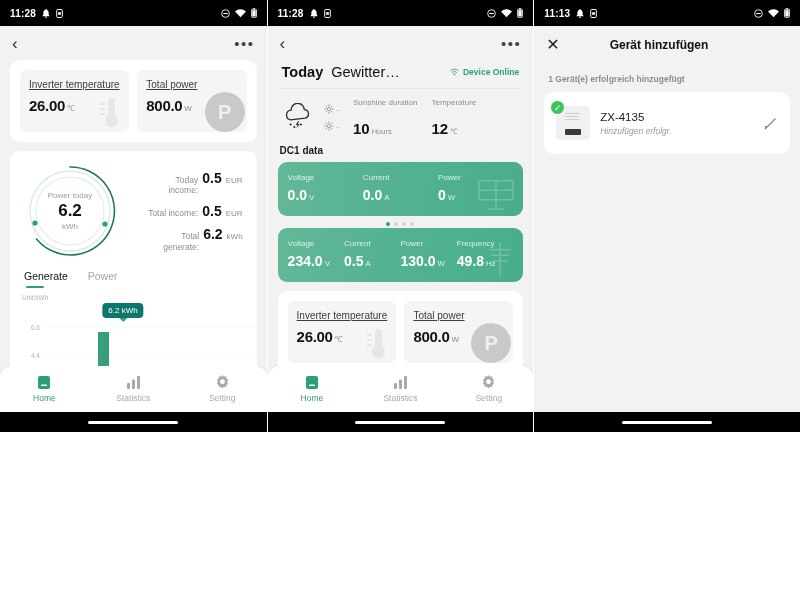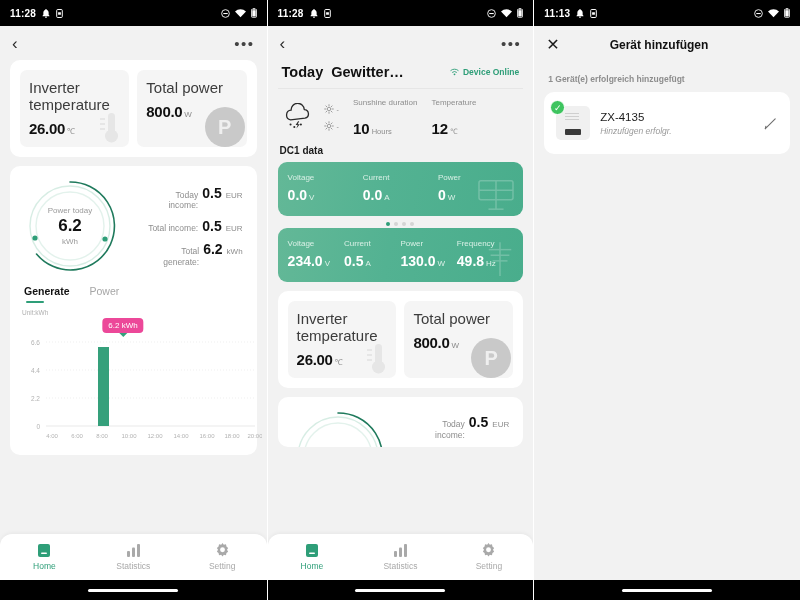--- a/index.html
+++ b/index.html
@@ -4,21 +4,21 @@
 <style>
   * { box-sizing: border-box; margin: 0; padding: 0; }
   html, body {
     width: 800px; height: 600px;
     background: #ffffff;
     font-family: "Liberation Sans", sans-serif;
     overflow: hidden;
   }
   .screens { display: flex; width: 800px; height: 600px; }
   .phone {
-    width: 266.6px; height: 600px;
+    width: 266.6px; height: 432px;
     background: #f2f2f2;
     position: relative;
     display: flex; flex-direction: column;
     overflow: hidden;
   }
   .phone + .phone { border-left: 1px solid #ffffff; }
 
   
   .statusbar {
     height: 26px; background: #000; color: #fff;
@@ -50,21 +50,21 @@
     margin-bottom: 9px; padding: 10px;
   }
 
   
   .tiles { display: flex; gap: 8px; }
   .tile {
     flex: 1; background: #f5f5f5; border-radius: 7px;
     padding: 9px 9px 10px 9px; position: relative; overflow: hidden;
     min-height: 62px;
   }
-  .tile-label { font-size: 15px; color: #3c3c3c; margin-bottom: 7px; }
+  .tile-label { font-size: 10px; color: #3c3c3c; margin-bottom: 7px; text-decoration: underline; }
   .tile-val { font-size: 15px; font-weight: bold; color: #111; letter-spacing: -.3px; }
   .tile-unit { font-size: 8px; color: #8a8a8a; font-weight: normal; margin-left: 2px; }
   .tile-ico { position: absolute; right: 5px; bottom: 2px; opacity: .16; }
   .tile-ico.pwr {
     right: 2px; bottom: 0px;
     width: 40px; height: 40px; border-radius: 50%;
     background: #c9c9c9; color: #efefef;
     display: flex; align-items: center; justify-content: center;
     font-size: 20px; font-weight: bold; opacity: 1;
   }
@@ -90,33 +90,33 @@
   .inc-lab {
     font-size: 8.5px; color: #8d8d8d; text-align: right;
     line-height: 1.25; max-width: 52px;
   }
   .inc-val { font-size: 14px; font-weight: bold; color: #111; }
   .inc-unit { font-size: 8px; color: #8d8d8d; }
 
   
   .tabs { display: flex; gap: 20px; padding: 9px 4px 0 4px; }
   .tab { font-size: 10.5px; color: #a6a6a6; position: relative; padding-bottom: 6px; cursor: pointer; }
-  .tab.on { color: #111; font-weight: bold; }
+  .tab.on { color: #111; font-weight: normal; }
   .tab.on::after {
     content: ''; position: absolute; left: 2px; bottom: 0;
     width: 18px; height: 2.5px; border-radius: 2px; background: #2e9e78;
   }
 
   
   .chart-wrap { padding: 6px 2px 2px 2px; }
   .chart-unit { font-size: 6.5px; color: #b0b0b0; margin-bottom: 2px; }
   .chart { position: relative; height: 125px; }
   .chart svg { display: block; }
   .bubble {
-    position: absolute; background: #ec4899; color: #fff;
+    position: absolute; background: #0f766e; color: #fff;
     font-size: 8px; padding: 3px 6px; border-radius: 4px;
     transform: translateX(-50%); white-space: nowrap;
   }
   .bubble::after {
     content: ''; position: absolute; left: 50%; bottom: -4px;
     margin-left: -4px; border: 4px solid transparent;
     border-top-color: #35a07b; border-bottom: 0;
   }
 
   
@@ -137,21 +137,21 @@
     display: flex; align-items: center; justify-content: center;
   }
   .gesture-pill { width: 90px; height: 3px; border-radius: 2px; background: #fff; }
 
   
   .today-head {
     display: flex; align-items: center; justify-content: space-between;
     padding: 4px 4px 8px 4px;
   }
   .today-title { font-size: 14.5px; font-weight: bold; color: #111; }
-  .today-title .sub { font-weight: bold; }
+  .today-title .sub { font-weight: normal; }
   .online { display: flex; align-items: center; gap: 4px; color: #2e9e78; font-size: 8.5px; font-weight: bold; }
 
   .weather {
     display: flex; align-items: center; gap: 8px;
     border-top: 1px solid #e6e6e6; padding: 9px 4px 4px 4px;
   }
   .w-suns { display: flex; flex-direction: column; gap: 7px; }
   .w-sunrow { display: flex; align-items: center; gap: 3px; font-size: 7px; color: #8d8d8d; }
   .w-block { margin-left: 6px; }
   .w-lab { font-size: 8px; color: #8d8d8d; margin-bottom: 13px; }

